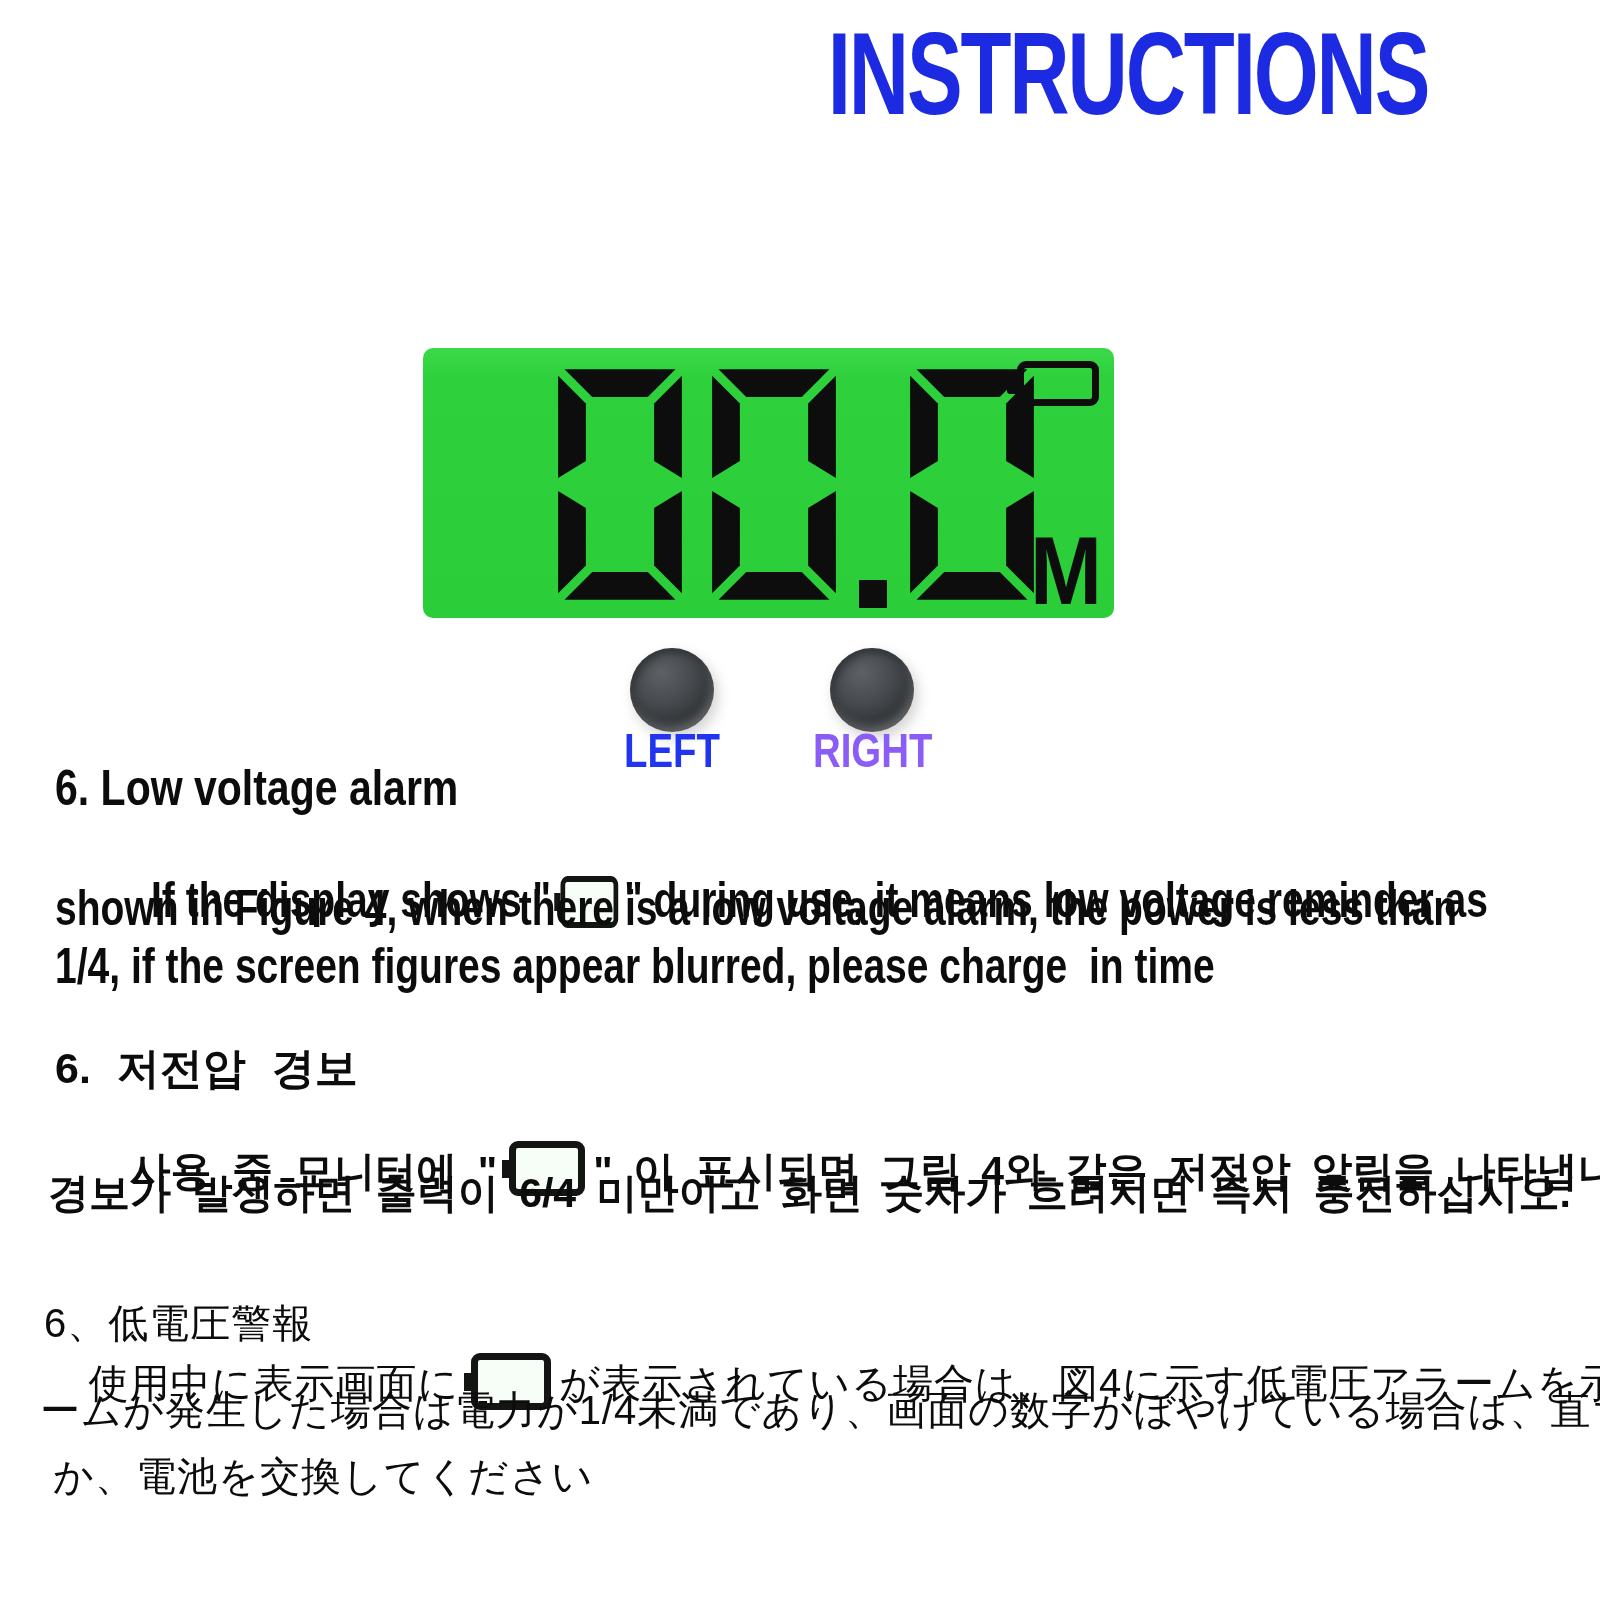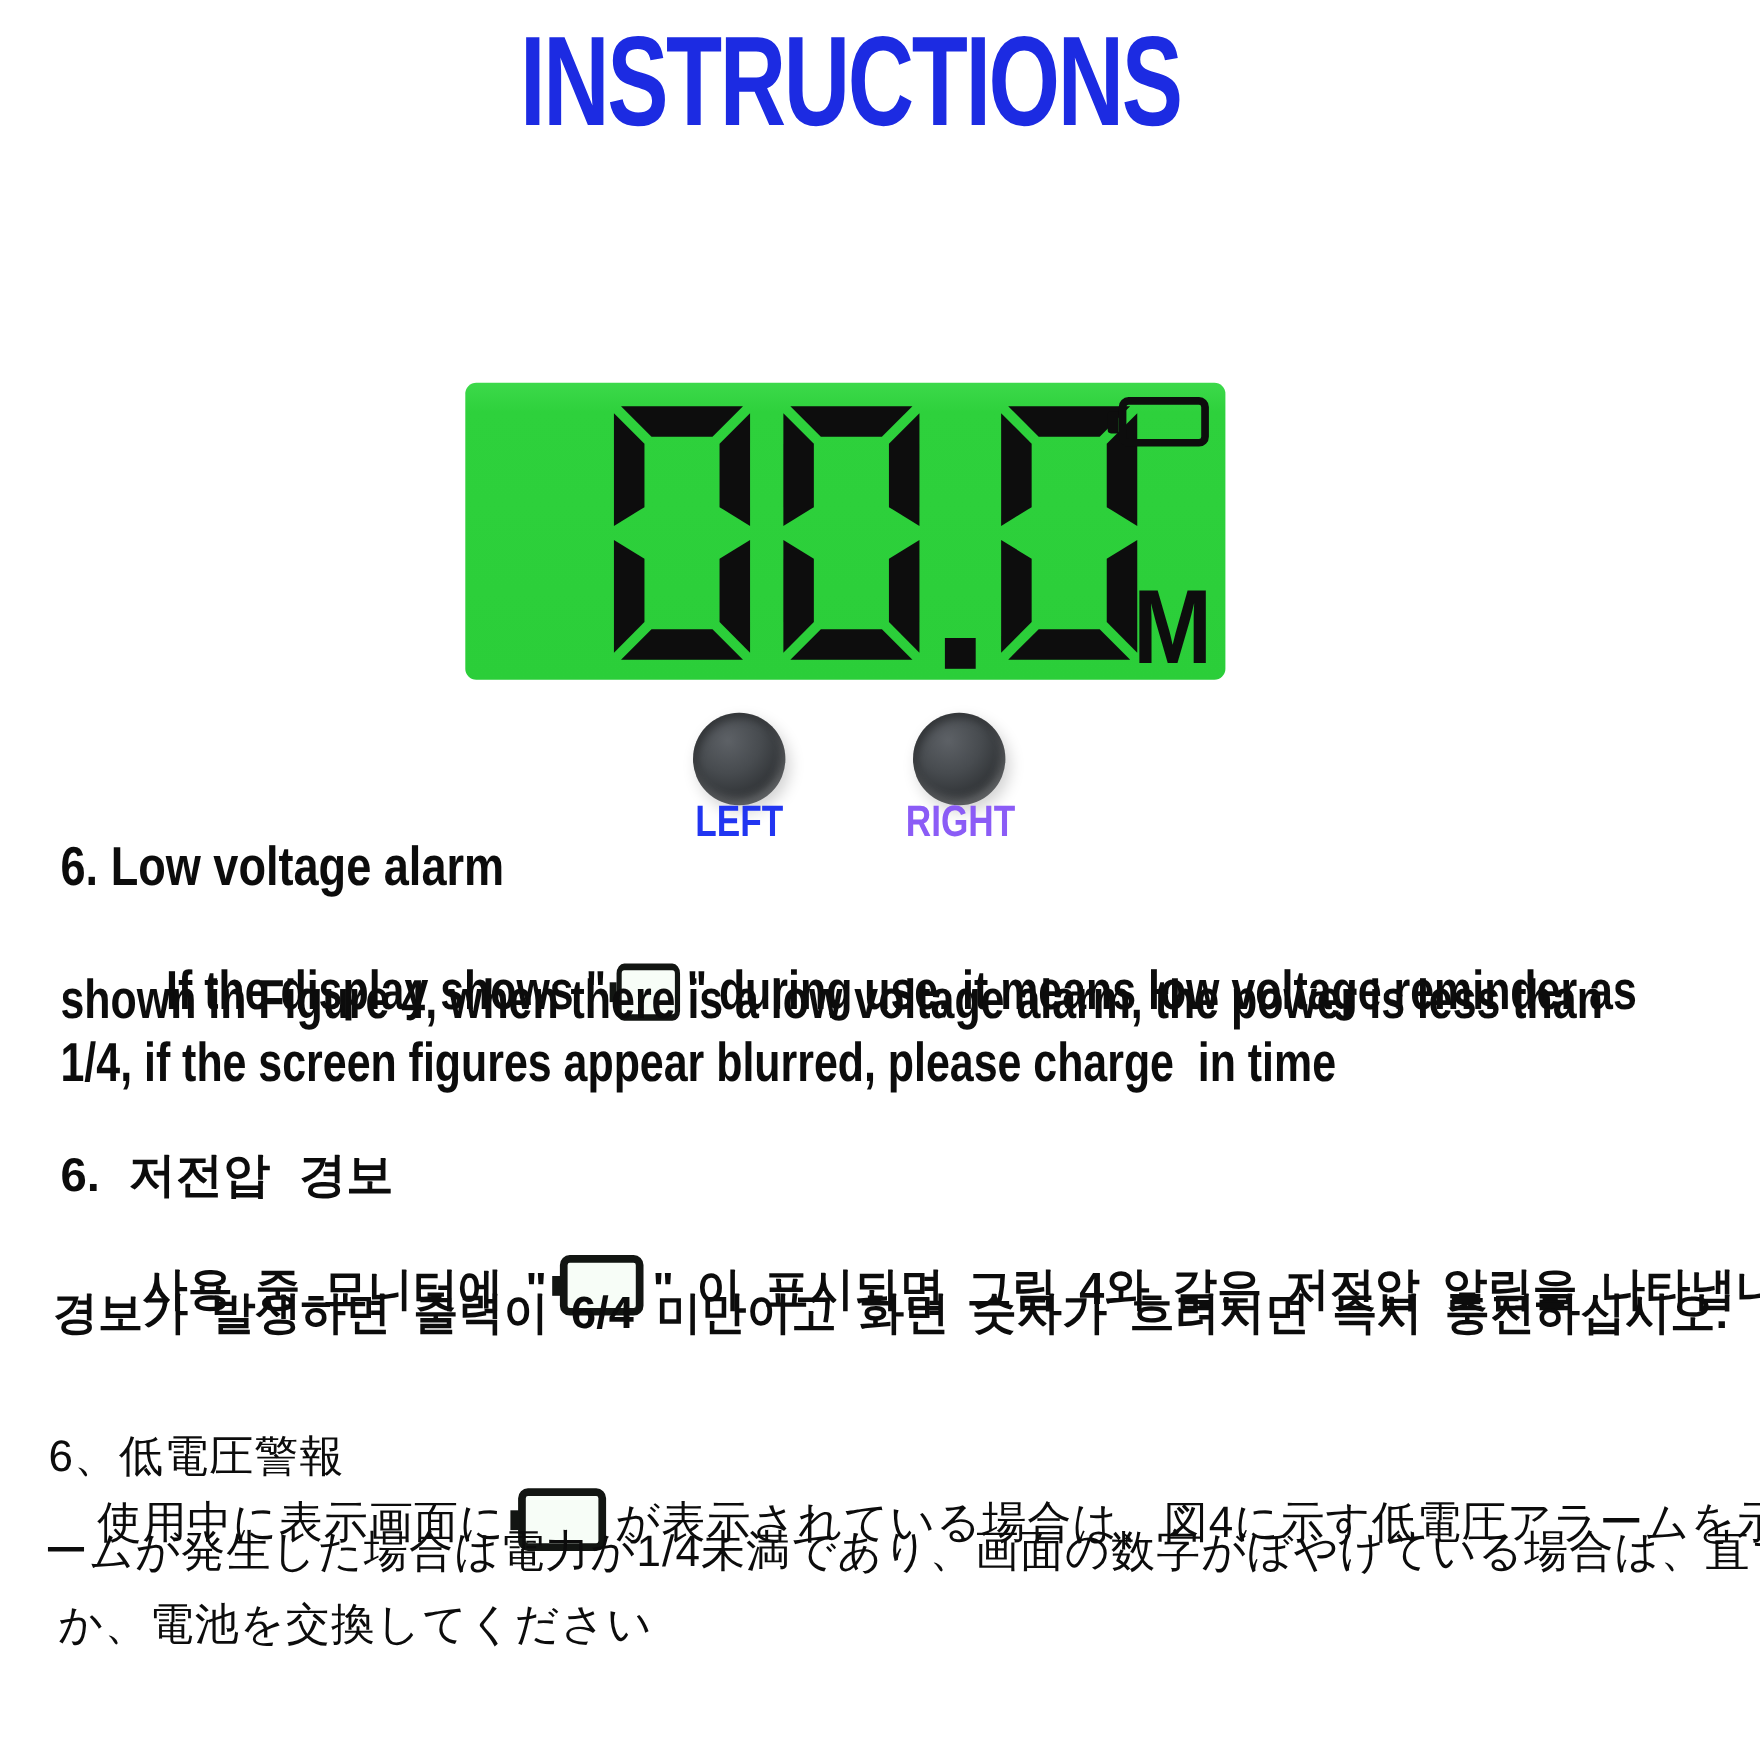--- a/index.html
+++ b/index.html
@@ -5,21 +5,21 @@
   html,body{margin:0;padding:0;background:#ffffff;}
   .canvas{
     position:relative;width:1600px;height:1600px;background:#ffffff;overflow:hidden;
     font-family:"Liberation Sans",sans-serif;color:#0c0c0c;
   }
   
   .cond{display:inline-block;transform-origin:0 50%;white-space:pre;}
   .cond-center{transform-origin:50% 50%;}
   
   .title-wrap{position:absolute;left:0;top:0;width:1545px;text-align:center;}
-  .title{font-size:116px;font-weight:700;letter-spacing:-3px;line-height:1.0;margin-top:16px;}
+  .title{font-size:116px;font-weight:700;letter-spacing:-3px;line-height:1.0;margin-top:16px;text-align:right;}
   .title .cond{transform:scaleX(0.72);}
   .subtitle{font-size:64px;font-weight:700;color:#000;margin-top:4px;line-height:1.0;}
   
   .lcd{position:absolute;left:423px;top:348px;width:691px;height:270px;border-radius:10px;
        background:linear-gradient(180deg,#3cd94a 0%, #2ed13c 10%, #2bce39 100%);}
   .digits{position:absolute;left:133px;top:9px;display:flex;gap:26px;align-items:flex-start;}
   .seg{width:128px;height:255px;flex:0 0 auto;}
   .seg polygon{fill:#0d0d0d;}
   .dp{width:28px;height:28px;background:#0d0d0d;align-self:flex-end;margin:0 -5px 4px -5px;}
   .lcd-batt{position:absolute;top:13px;right:15px;width:82px;height:45px;box-sizing:border-box;
@@ -29,21 +29,21 @@
   .lcd-unit{position:absolute;right:12px;bottom:8px;font-size:96px;font-weight:700;line-height:0.8;
             transform:scaleX(0.9);transform-origin:100% 100%;color:#0d0d0d;}
   
   .btn{position:absolute;top:648px;width:84px;height:84px;border-radius:50%;
     background:radial-gradient(circle at 38% 30%, #5d6166 0%, #474b4f 38%, #303336 68%, #3b3e41 100%);
     box-shadow: inset -3px -6px 9px rgba(255,255,255,0.22),
                 inset 3px 5px 8px rgba(0,0,0,0.35),
                 4px 6px 14px rgba(0,0,0,0.18);}
   .btn-left{left:630px;}
   .btn-right{left:830px;}
-  .btn-label{position:absolute;top:727px;font-weight:700;font-size:40px;line-height:1.0;text-align:center;}
+  .btn-label{position:absolute;top:727px;font-weight:700;font-size:48px;line-height:1.0;text-align:center;}
   .btn-label .cond{transform:scaleX(0.8);transform-origin:50% 50%;}
   .label-left{left:598px;width:148px;}
   .label-right{left:794px;width:158px;}
   
   .batt-inline{display:inline-block;position:relative;box-sizing:border-box;border:6px solid #121512;
                border-radius:9px;background:#f7fdf7;vertical-align:-11px;margin:0 8px 0 12px;}
   .batt-inline::before{content:"";position:absolute;left:-14px;top:50%;transform:translateY(-50%);
                width:8px;height:18px;background:#121512;}
   .batt-en{width:74px;height:52px;}
   .batt-ko{width:76px;height:55px;border-width:7px;}

